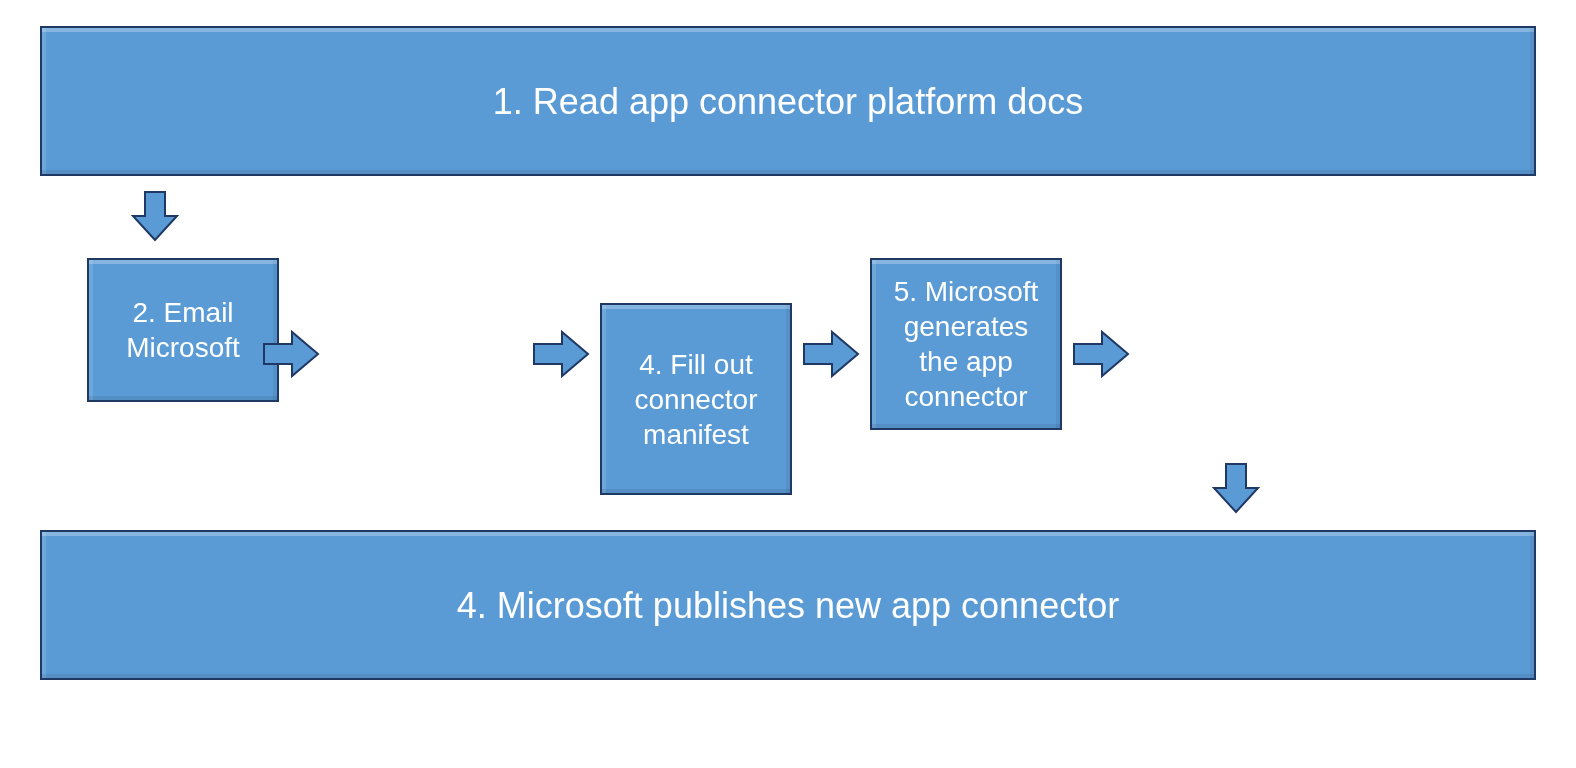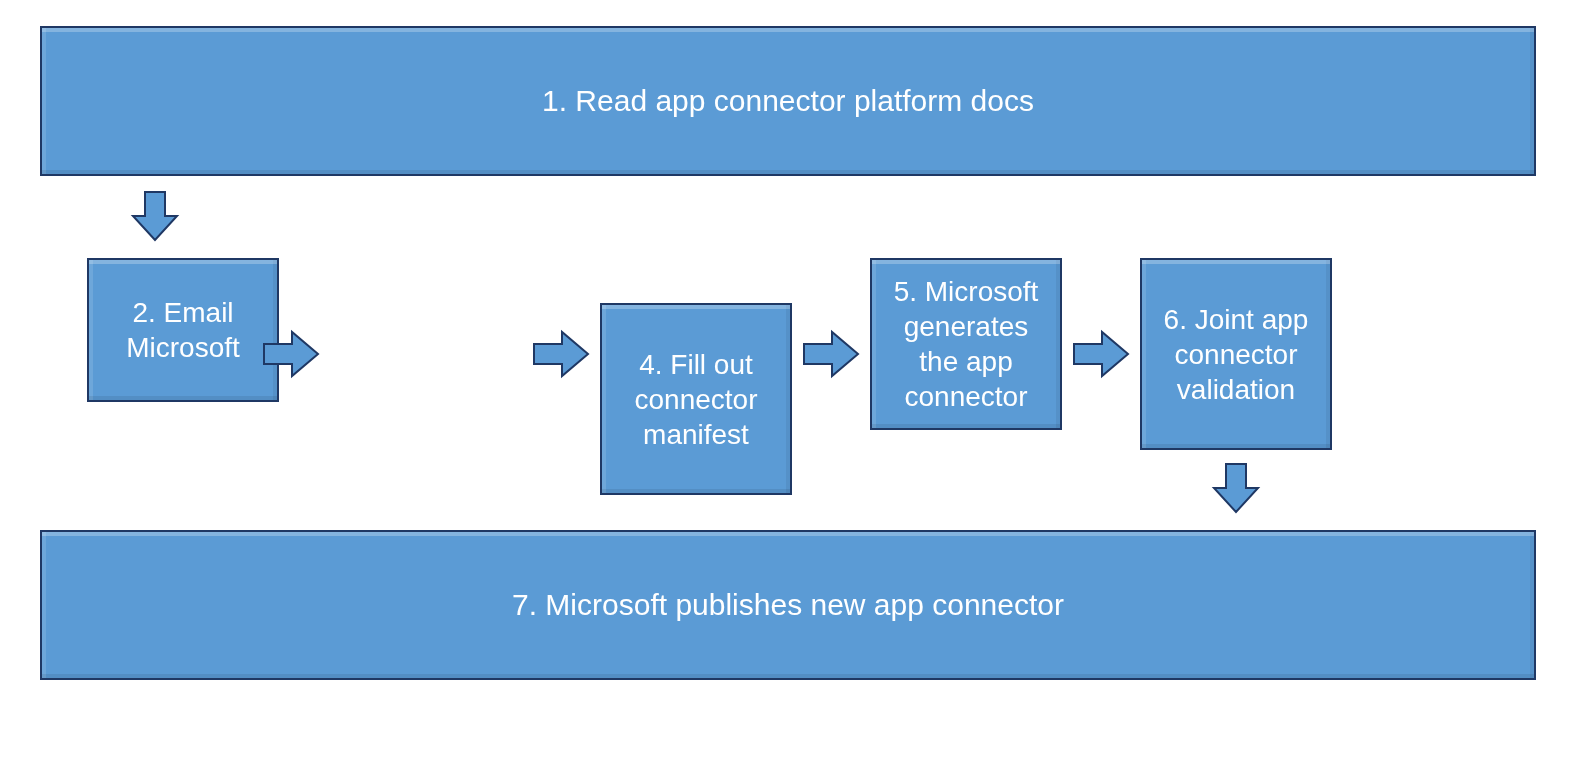--- a/index.html
+++ b/index.html
@@ -28,21 +28,21 @@
     font-size: 28px;
     line-height: 1.25;
     padding: 8px 12px;
     
     box-shadow:
       inset 0 4px 0 rgba(255,255,255,0.25),
       inset 0 -4px 0 rgba(0,0,0,0.08),
       inset 4px 0 0 rgba(255,255,255,0.12),
       inset -4px 0 0 rgba(0,0,0,0.06);
   }
-  .wide { font-size: 30px; }
+  .wide { font-size: 36px; }
 
   
   .arrow {
     position: absolute;
   }
   .arrow svg { display:block; }
 
   
   .lbl { display:block; }
 </style>
@@ -91,27 +91,24 @@
   <div class="box" style="left:870px; top:258px; width:192px; height:172px;">
     <span class="lbl">5. Microsoft generates the app connector</span>
   </div>
 
   <div class="arrow" style="left:1068px; top:324px; width:66px; height:60px;">
     <svg width="66" height="60" viewBox="0 0 66 60">
       <polygon points="6,20 34,20 34,8 60,30 34,52 34,40 6,40" fill="#5B9BD5" stroke="#1F3864" stroke-width="2"></polygon>
     </svg>
   </div>
 
-  <div class="box" style="left:1140px; top:258px; width:192px; height:192px;">
-    <span class="lbl">6. Joint app connector validation</span>
-  </div>
 
   <div class="arrow" style="left:1206px; top:458px; width:60px; height:60px;">
     <svg width="60" height="60" viewBox="0 0 60 60">
       <polygon points="20,6 40,6 40,30 52,30 30,54 8,30 20,30" fill="#5B9BD5" stroke="#1F3864" stroke-width="2"></polygon>
     </svg>
   </div>
 
   <div class="box wide" style="left:40px; top:530px; width:1496px; height:150px;">
-    <span class="lbl">7. Microsoft publishes new app connector</span>
+    <span class="lbl">4. Microsoft publishes new app connector</span>
   </div>
 
 </div>
 
 </body></html>

